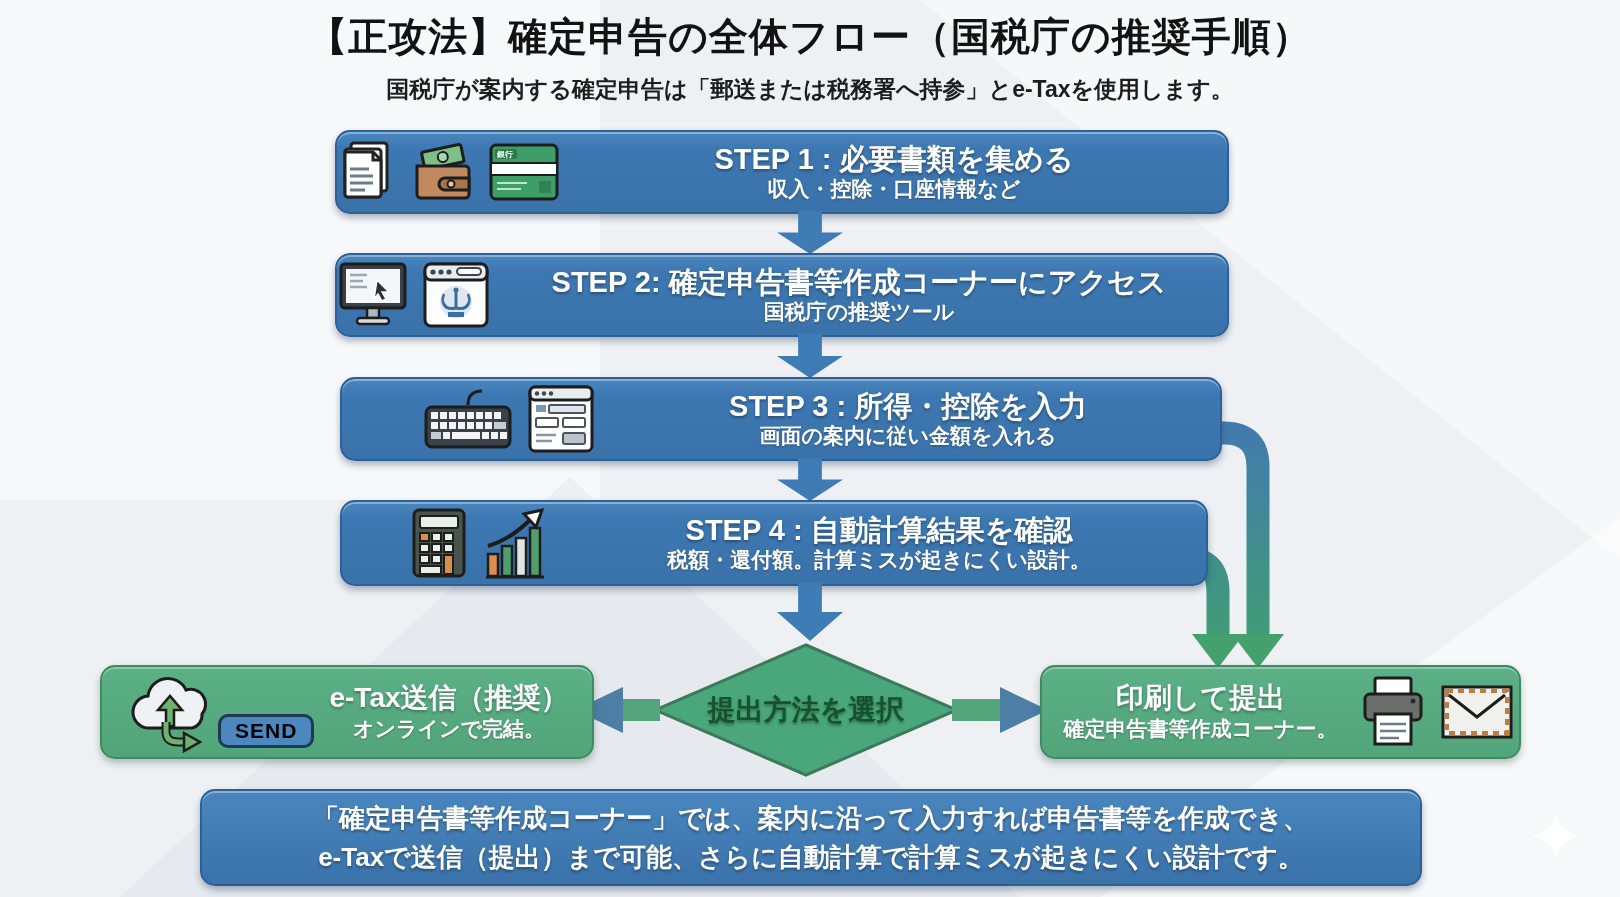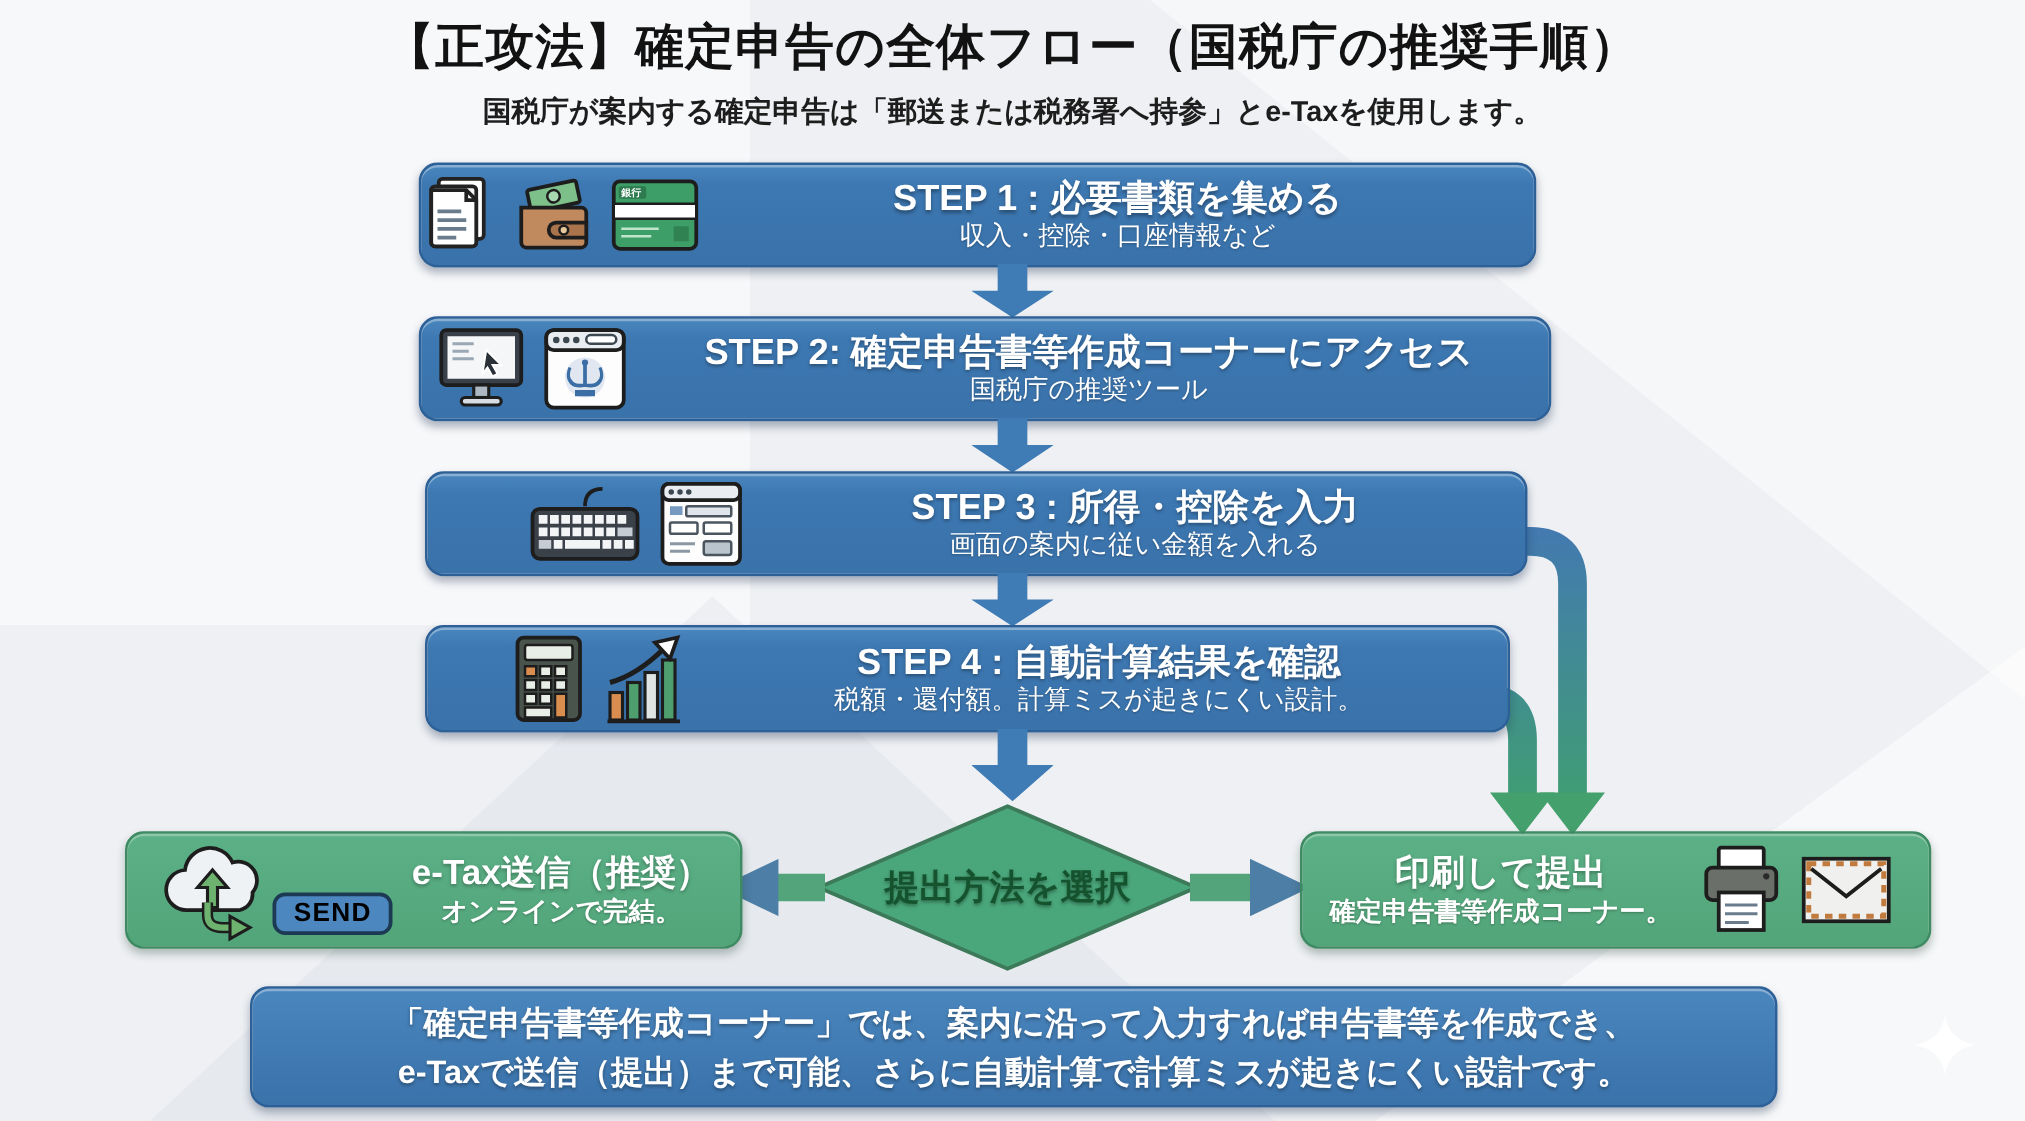--- a/index.html
+++ b/index.html
@@ -19,28 +19,28 @@
   .page-title{position:absolute;left:0;top:10px;width:100%;text-align:center;
     font-size:39px;font-weight:900;color:#121212;letter-spacing:1px;}
   .page-subtitle{position:absolute;left:0;top:74px;width:100%;text-align:center;
     font-size:23px;font-weight:700;color:#1d1d1d;}
 
   .stepbox{position:absolute;display:flex;align-items:center;
     background:linear-gradient(180deg,#4a86be 0%,#3d78b2 20%,#3a72aa 100%);
     border:2px solid #2d6096;border-radius:15px;
     box-shadow:0 4px 7px rgba(30,50,80,.35), inset 0 2px 0 rgba(255,255,255,.35);}
   .step1{left:335px;top:130px;width:890px;height:80px;}
-  .step2{left:335px;top:253px;width:890px;height:80px;padding-left:12px;}
+  .step2{left:335px;top:253px;width:890px;height:80px;}
   .step3{left:340px;top:377px;width:798px;height:80px;padding-left:80px;}
   .step4{left:340px;top:500px;width:798px;height:82px;padding-left:66px;}
   .iconrow{display:flex;align-items:center;gap:12px;flex:0 0 auto;}
   .steptext{flex:1 1 auto;display:flex;flex-direction:column;align-items:center;
     justify-content:center;color:#fff;}
   .step-title{font-size:29px;font-weight:800;text-shadow:0 2px 3px rgba(0,0,0,.35);line-height:1.15;}
-  .step-sub{font-size:21px;font-weight:400;text-shadow:0 1px 2px rgba(0,0,0,.3);line-height:1.2;}
+  .step-sub{font-size:21px;font-weight:700;text-shadow:0 1px 2px rgba(0,0,0,.3);line-height:1.2;}
 
   .varrow{position:absolute;background:#3f7cb6;
     clip-path:polygon(32% 0,68% 0,68% 50%,100% 50%,50% 100%,0 50%,32% 50%);}
   .va1{left:777px;top:211px;width:66px;height:43px;}
   .va2{left:777px;top:334px;width:66px;height:44px;}
   .va3{left:777px;top:458px;width:66px;height:43px;}
   .va4{left:777px;top:583px;width:66px;height:58px;}
 
   .branch-svg{position:absolute;left:0;top:0;width:1620px;height:897px;pointer-events:none;}
 
@@ -54,21 +54,21 @@
   .hs-right{left:952px;width:52px;}
   .hhead{position:absolute;top:687px;width:48px;height:46px;background:#4d7ea6;}
   .hh-left{left:575px;clip-path:polygon(100% 0,100% 100%,0 50%);}
   .hh-right{left:1000px;clip-path:polygon(0 0,0 100%,100% 50%);}
 
   .greenbox{position:absolute;display:flex;align-items:center;
     background:linear-gradient(180deg,#5cb086 0%,#52a579 100%);
     border:2px solid #3e8a62;border-radius:15px;
     box-shadow:0 4px 7px rgba(30,60,45,.3), inset 0 2px 0 rgba(255,255,255,.3);}
   .gb-left{left:100px;top:665px;width:466px;height:90px;padding-left:24px;}
-  .gb-right{left:1040px;top:665px;width:473px;height:90px;padding-right:28px;}
+  .gb-right{left:1040px;top:665px;width:473px;height:90px;padding-right:4px;}
   .gbtext{flex:1 1 auto;display:flex;flex-direction:column;align-items:center;
     justify-content:center;color:#fff;}
   .gb-title{font-size:28px;font-weight:800;text-shadow:0 2px 3px rgba(0,0,0,.3);line-height:1.2;}
   .gb-sub{font-size:21px;font-weight:700;text-shadow:0 1px 2px rgba(0,0,0,.3);}
 
   .cloud-cluster{position:relative;width:180px;height:84px;flex:0 0 auto;}
   .send-badge{position:absolute;left:92px;top:44px;background:#4d87c0;border:3px solid #1d3a54;
     border-radius:10px;color:#000000;font-size:21px;font-weight:800;padding:2px 14px;letter-spacing:1px;}
 
   .footerbox{position:absolute;left:200px;top:789px;width:1218px;height:93px;

